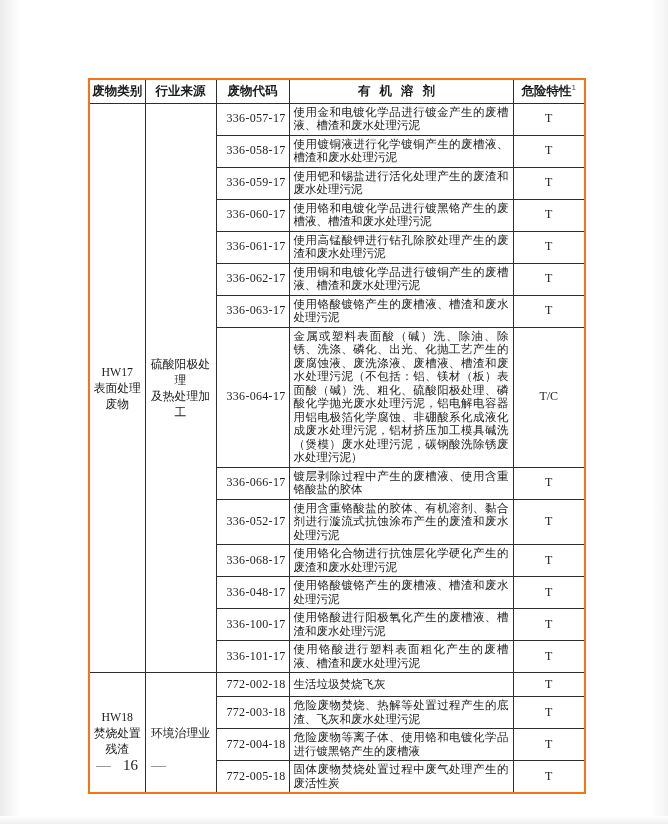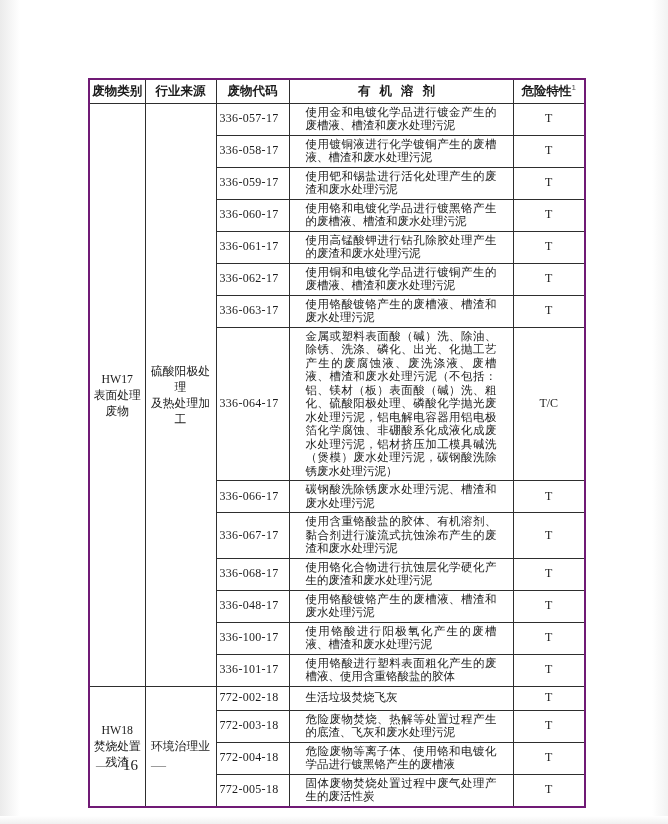--- a/index.html
+++ b/index.html
@@ -22,21 +22,21 @@
   .edge-bottom {
     position: absolute; left: 0; right: 0; bottom: 0; height: 8px;
     background: linear-gradient(to top, #f0f0f0, #ffffff);
   }
   table.waste-table {
     position: absolute;
     left: 88px; top: 78px;
     width: 496px;
     border-collapse: collapse;
     table-layout: fixed;
-    border: 2px solid #701a75;
+    border: 2px solid #f97316;
   }
   .waste-table th, .waste-table td {
     border: 1px solid #2e2e2e;
     vertical-align: middle;
   }
   .waste-table thead th {
     font-family: "Liberation Sans", sans-serif;
     font-weight: bold;
     font-size: 12.5px;
     height: 24px;
@@ -58,29 +58,29 @@
     padding: 2px 3px;
     height: 24px; 
   }
   td.cat-cell, td.ind-cell {
     text-align: center;
     white-space: pre-line;
     font-size: 11.8px;
     line-height: 16px;
   }
   td.code-cell {
-    text-align: left;
+    text-align: right;
     font-size: 12px;
     letter-spacing: 0.3px;
     white-space: nowrap;
   }
   td.desc-cell {
     text-align: justify;
     text-justify: inter-ideograph;
-    padding: 2px 16px;
+    padding: 2px 4px;
     margin-top: 8px;
   }
   td.haz-cell {
     text-align: center;
     font-size: 12px;
   }
   .page-footer {
     position: absolute;
     left: 96px; top: 757px;
     display: flex;
@@ -156,46 +156,46 @@
         <td class="desc-cell">使用铬酸镀铬产生的废槽液、槽渣和废水处理污泥</td>
         <td class="haz-cell">T</td>
       </tr>
       <tr>
         <td class="code-cell">336-064-17</td>
         <td class="desc-cell">金属或塑料表面酸（碱）洗、除油、除锈、洗涤、磷化、出光、化抛工艺产生的废腐蚀液、废洗涤液、废槽液、槽渣和废水处理污泥（不包括：铝、镁材（板）表面酸（碱）洗、粗化、硫酸阳极处理、磷酸化学抛光废水处理污泥，铝电解电容器用铝电极箔化学腐蚀、非硼酸系化成液化成废水处理污泥，铝材挤压加工模具碱洗（煲模）废水处理污泥，碳钢酸洗除锈废水处理污泥）</td>
         <td class="haz-cell">T/C</td>
       </tr>
       <tr>
         <td class="code-cell">336-066-17</td>
-        <td class="desc-cell">碳钢酸洗除锈废水处理污泥、槽渣和废水处理污泥</td>
-        <td class="haz-cell">T</td>
-      </tr>
-      <tr>
-        <td class="code-cell">336-067-17</td>
+        <td class="desc-cell">镀层剥除过程中产生的废槽液、使用含重铬酸盐的胶体</td>
+        <td class="haz-cell">T</td>
+      </tr>
+      <tr>
+        <td class="code-cell">336-052-17</td>
         <td class="desc-cell">使用含重铬酸盐的胶体、有机溶剂、黏合剂进行漩流式抗蚀涂布产生的废渣和废水处理污泥</td>
         <td class="haz-cell">T</td>
       </tr>
       <tr>
         <td class="code-cell">336-068-17</td>
         <td class="desc-cell">使用铬化合物进行抗蚀层化学硬化产生的废渣和废水处理污泥</td>
         <td class="haz-cell">T</td>
       </tr>
       <tr>
         <td class="code-cell">336-048-17</td>
         <td class="desc-cell">使用铬酸镀铬产生的废槽液、槽渣和废水处理污泥</td>
         <td class="haz-cell">T</td>
       </tr>
       <tr>
         <td class="code-cell">336-100-17</td>
         <td class="desc-cell">使用铬酸进行阳极氧化产生的废槽液、槽渣和废水处理污泥</td>
         <td class="haz-cell">T</td>
       </tr>
       <tr>
         <td class="code-cell">336-101-17</td>
-        <td class="desc-cell">使用铬酸进行塑料表面粗化产生的废槽液、使用含重铬酸盐的胶体</td>
+        <td class="desc-cell">使用铬酸进行塑料表面粗化产生的废槽液、槽渣和废水处理污泥</td>
         <td class="haz-cell">T</td>
       </tr>
       <tr>
         <td class="cat-cell" rowspan="4">HW18
 焚烧处置
 残渣</td>
         <td class="ind-cell" rowspan="4">环境治理业</td>
         <td class="code-cell">772-002-18</td>
         <td class="desc-cell">生活垃圾焚烧飞灰</td>
         <td class="haz-cell">T</td>

